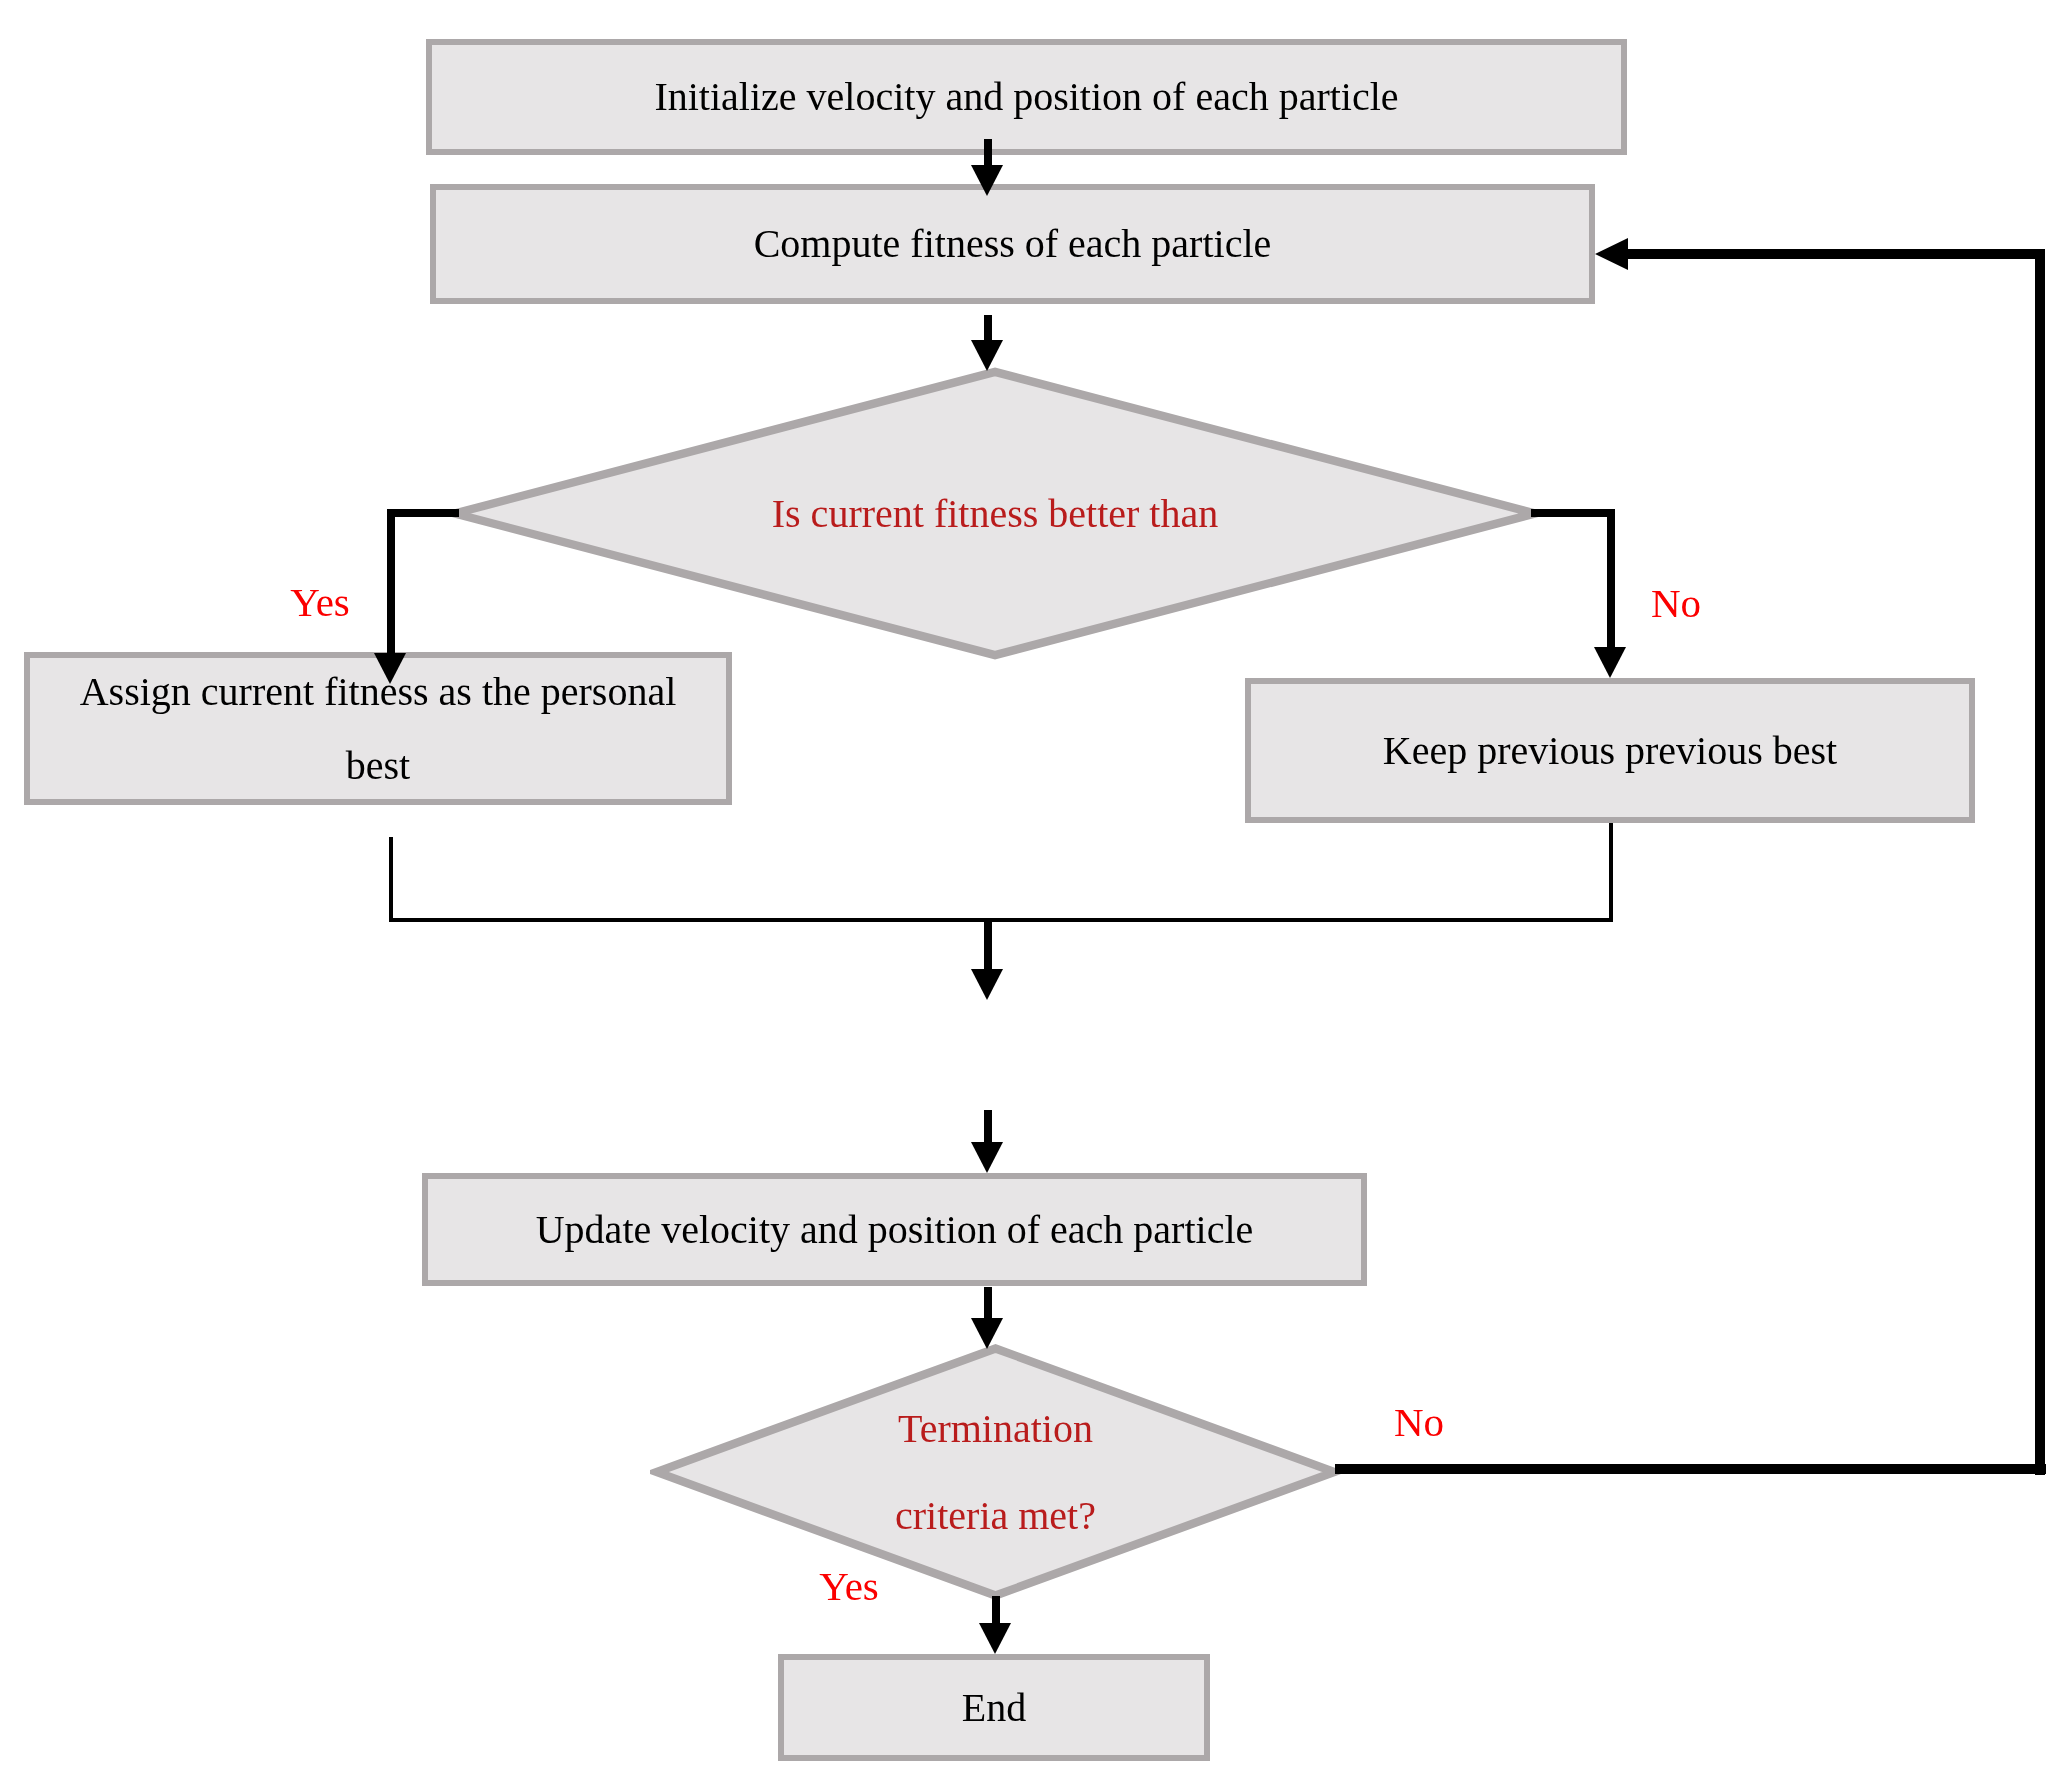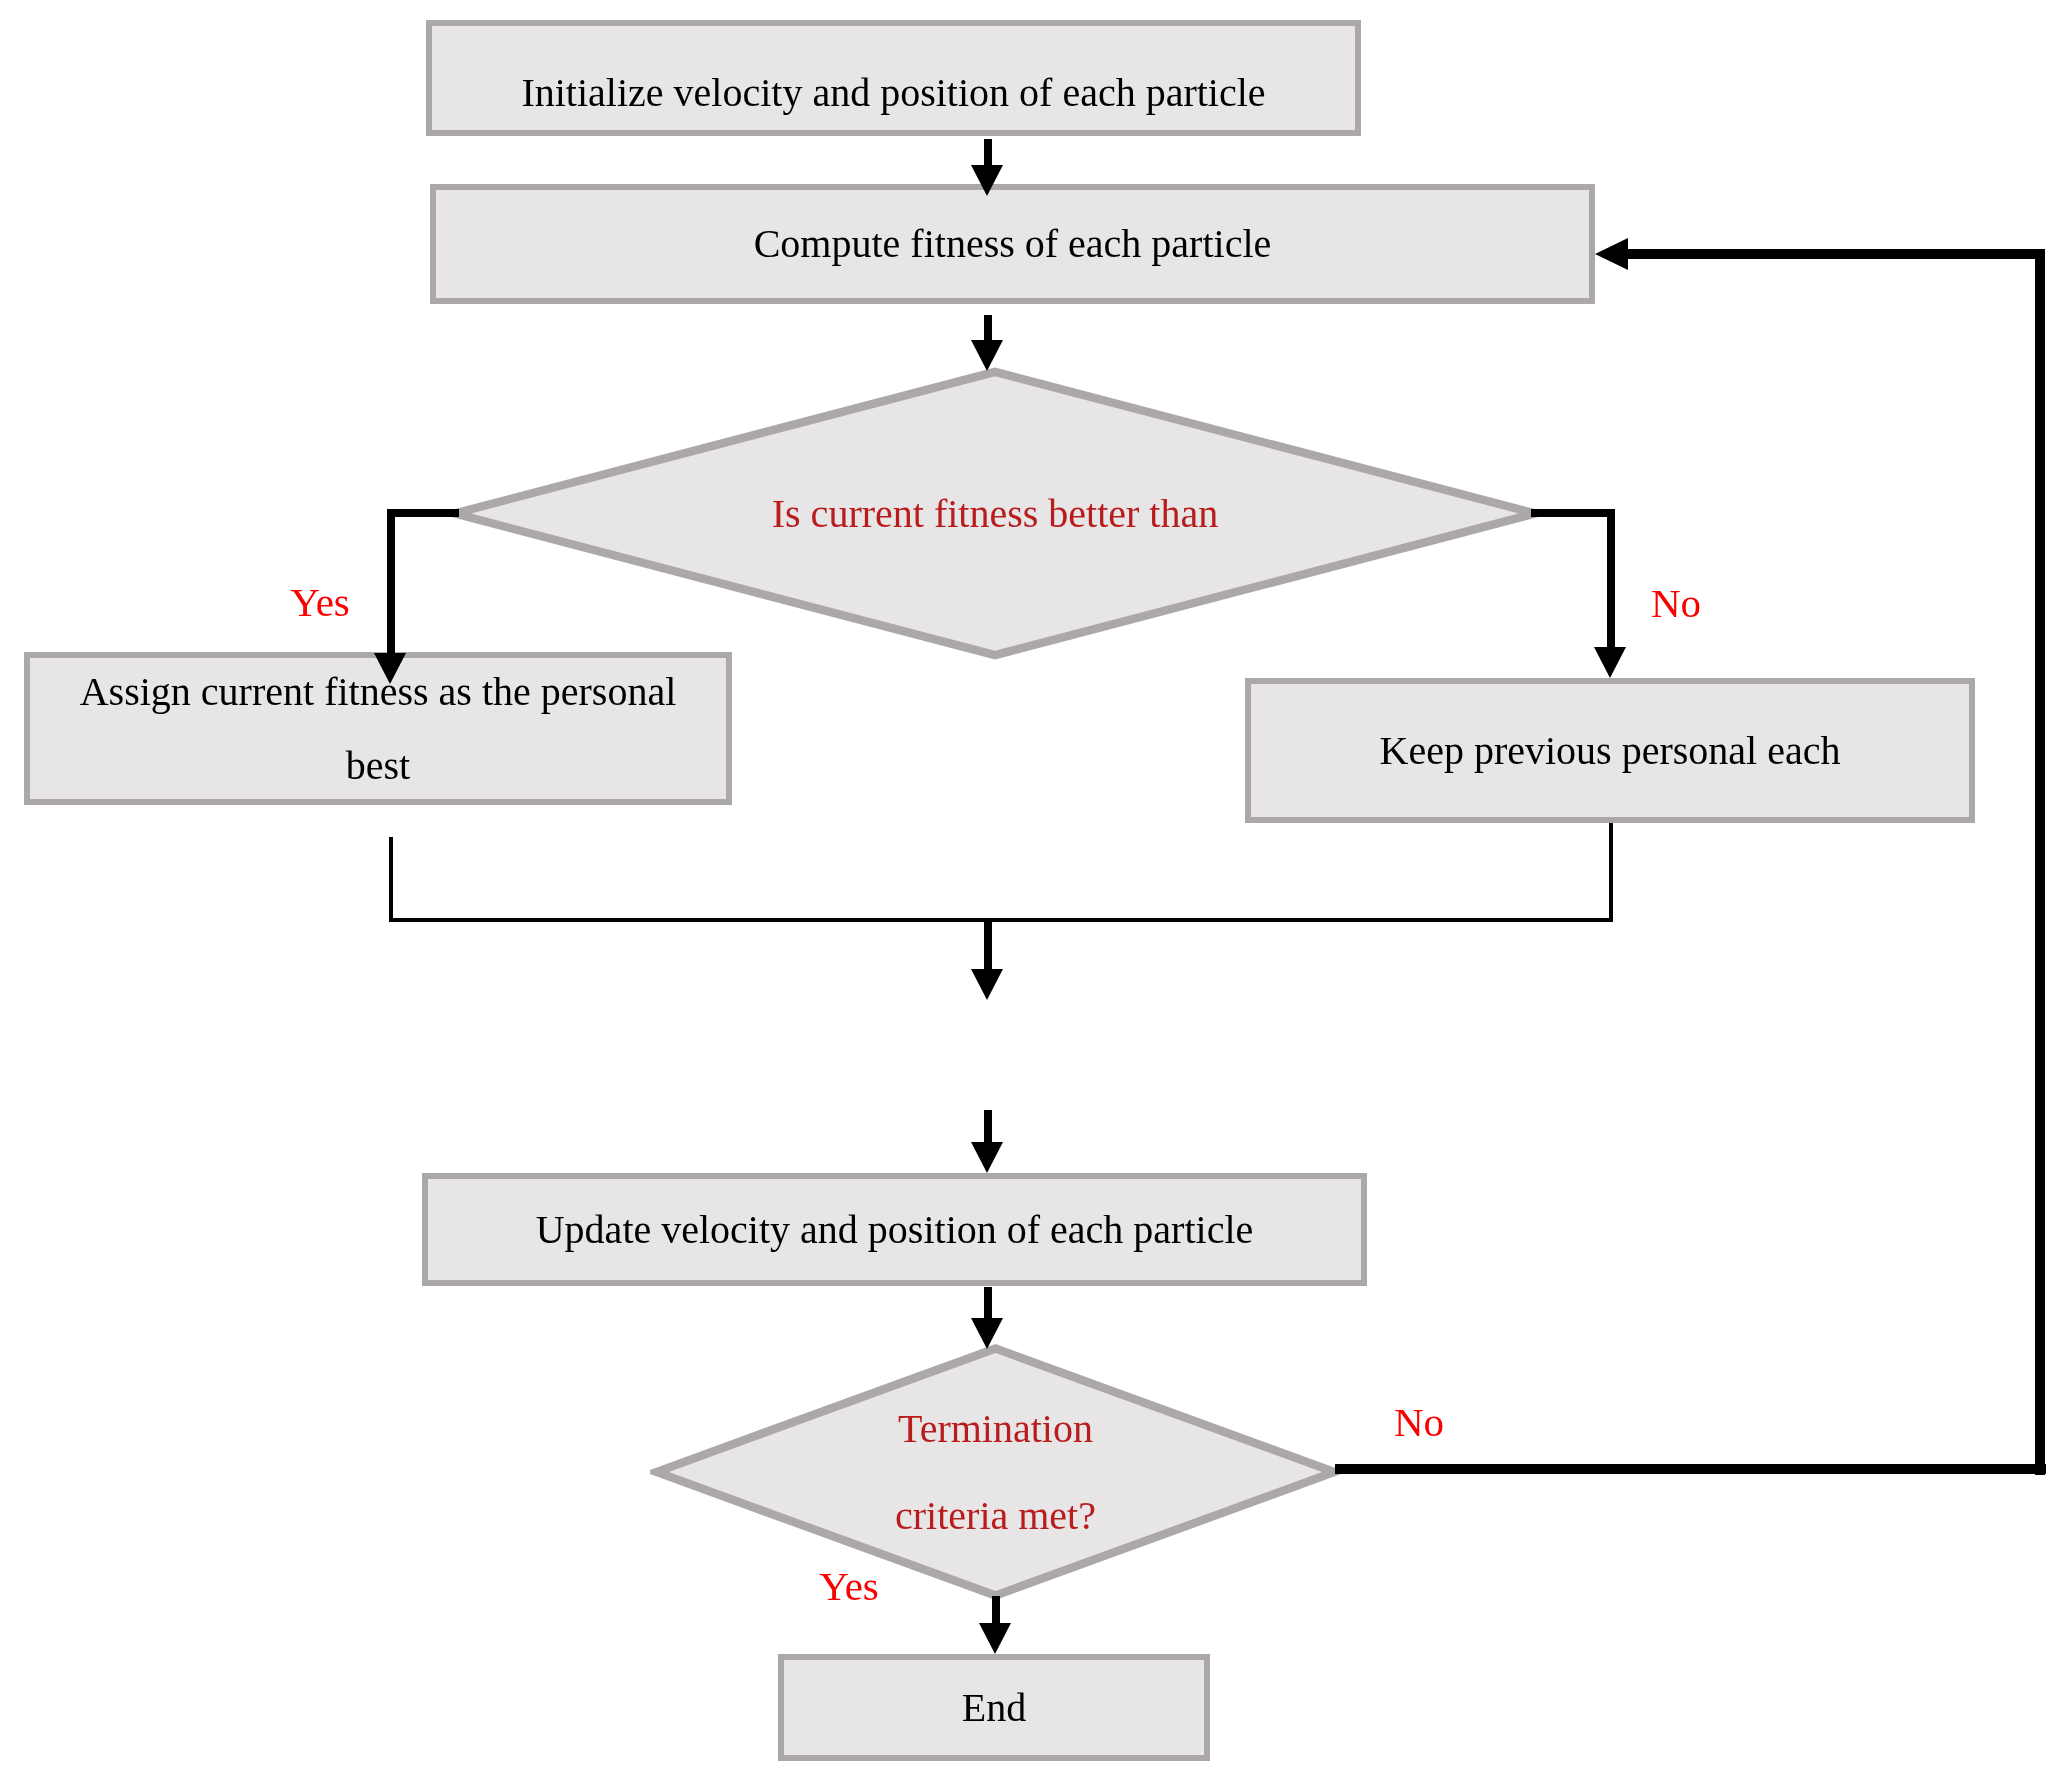--- a/index.html
+++ b/index.html
@@ -66,37 +66,37 @@
     color: #fb0000;
     font-size: 41px;
     line-height: 51px;
   }
 </style>
 </head>
 <body>
 
 <div id="canvas">
 
-  <div class="node-box" style="left:426px; top:20px; width:935px; height:116px;align-items:flex-end;">
+  <div class="node-box" style="left:426px; top:39px; width:1201px; height:116px;">
     <span class="line">Initialize velocity and position of each particle</span>
   </div>
 
   <div class="node-box" style="left:430px; top:184px; width:1165px; height:120px;">
     <span class="line">Compute fitness of each particle</span>
   </div>
 
   <div class="node-box" style="left:24px; top:652px; width:708px; height:153px;font-family:Liberation Serif, serif;">
     <span>
       <span class="line">Assign current fitness as the personal</span>
       <span class="line">best</span>
     </span>
   </div>
 
   <div class="node-box" style="left:1245px; top:678px; width:730px; height:145px;">
-    <span class="line">Keep previous personal each</span>
+    <span class="line">Keep previous previous best</span>
   </div>
 
 
   <div class="node-box" style="left:422px; top:1173px; width:945px; height:113px;">
     <span class="line">Update velocity and position of each particle</span>
   </div>
 
   <div class="node-box" style="left:778px; top:1654px; width:432px; height:107px;">
     <span class="line">End</span>
   </div>

